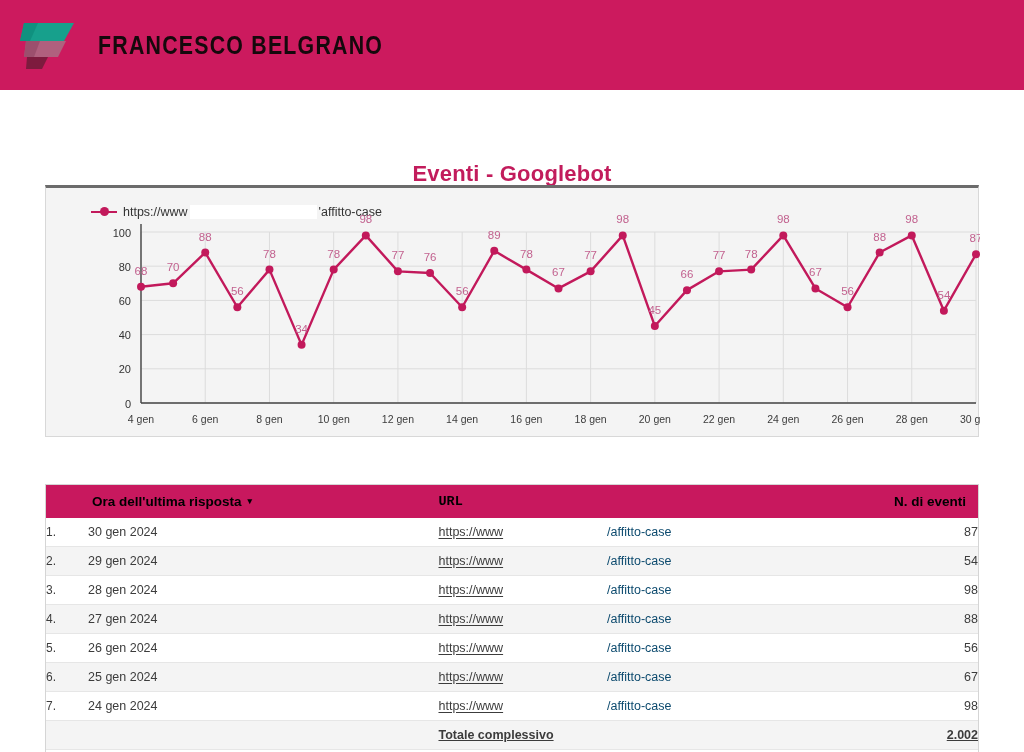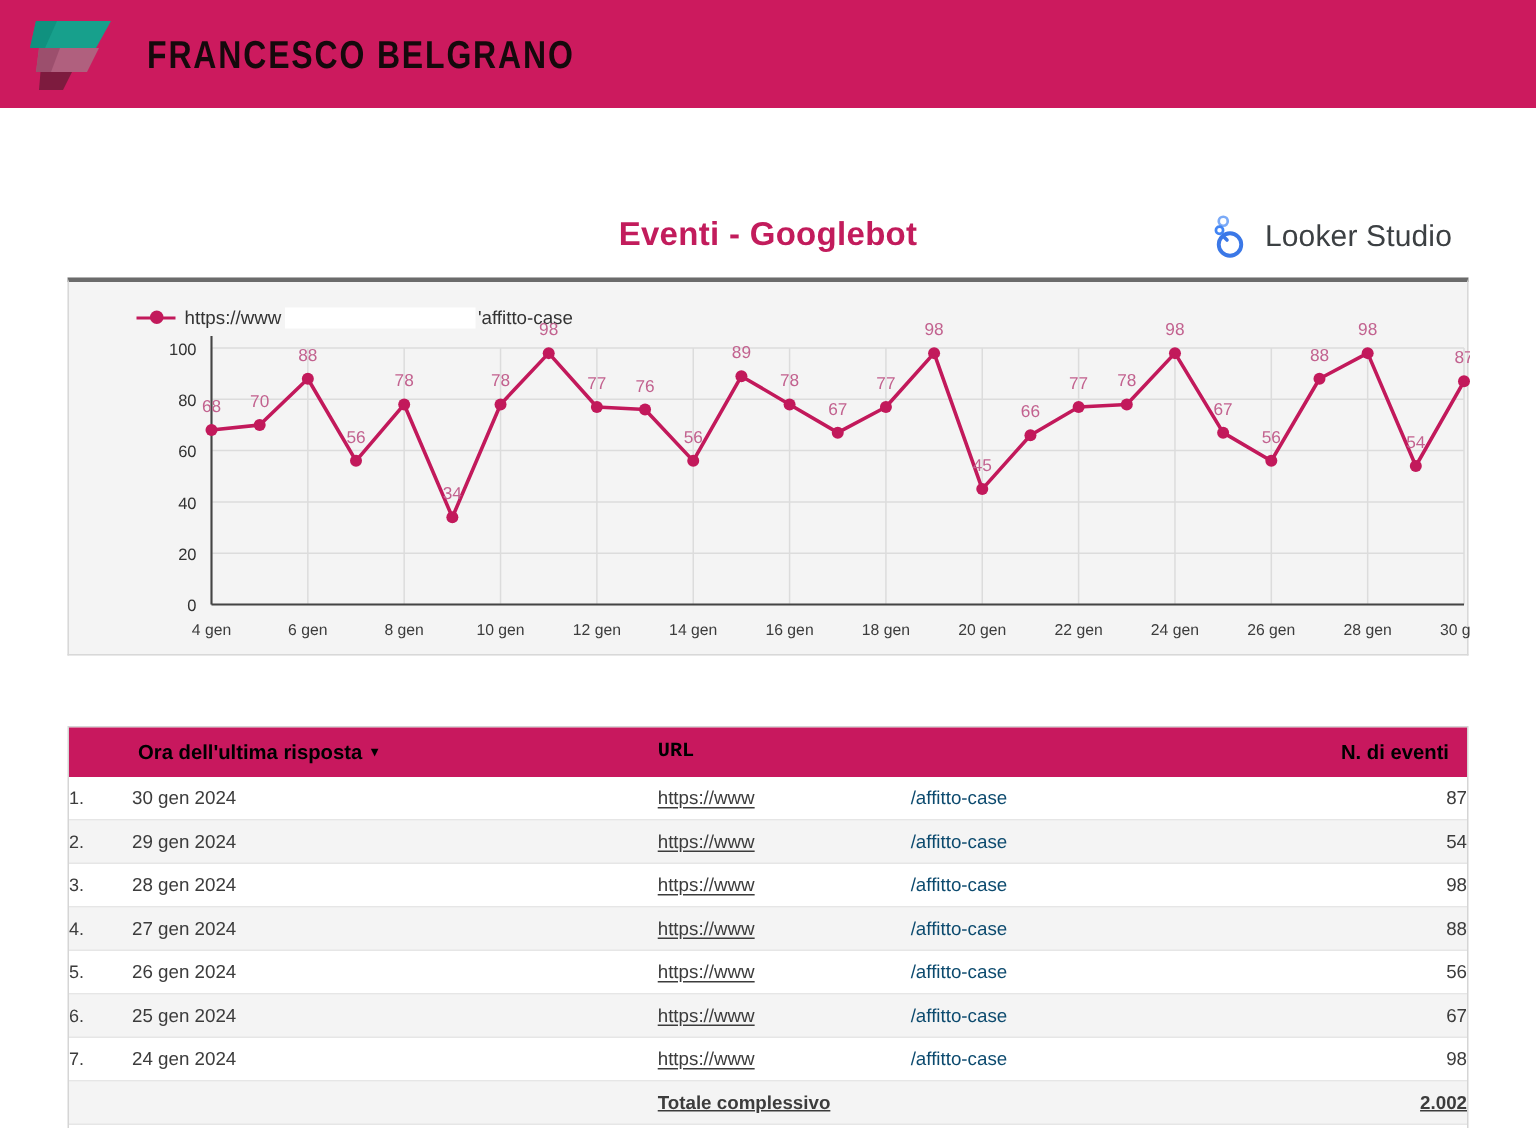--- a/index.html
+++ b/index.html
@@ -7,21 +7,21 @@
     margin: 0; padding: 0;
     width: 1024px; height: 752px;
     background: #ffffff;
     font-family: "Liberation Sans", sans-serif;
     overflow: hidden;
   }
 
   
   .brandbar {
     position: relative;
-    width: 1024px; height: 72px;
+    width: 1024px; height: 90px;
     background: #CC1A5E;
     display: flex; align-items: center;
   }
   .brand-logo {
     margin-left: 18px;
     width: 66px; height: 56px;
     position: relative; flex: 0 0 auto;
   }
   .brand-logo svg { display:block; }
   .brand-name {
@@ -165,29 +165,20 @@
       <path d="M8 24 L48 24 L40 40 L6 40 Z" fill="#B0607E"></path>
       <path d="M8 24 L22 24 L16 40 L6 40 Z" fill="#9A4E6C" opacity="0.9"></path>
       <path d="M9 40 L30 40 L24 52 L8 52 Z" fill="#7D1B3E"></path>
     </svg>
   </div>
   <div class="brand-name">FRANCESCO BELGRANO</div>
 </div>
 
 <div class="titlerow">
   <div class="page-title">Eventi - Googlebot</div>
-  <div class="looker">
-    <svg width="26" height="30" viewBox="0 0 26 30">
-      <circle cx="8.5" cy="4.5" r="3" fill="none" stroke="#7BAAF7" stroke-width="1.8"></circle>
-      <circle cx="6" cy="10.5" r="2.4" fill="none" stroke="#4285F4" stroke-width="1.8"></circle>
-      <circle cx="13" cy="20" r="7.5" fill="none" stroke="#3B78E7" stroke-width="2.6"></circle>
-      <path d="M8.5 14.5 L11 17" stroke="#3B78E7" stroke-width="2.4" stroke-linecap="round"></path>
-    </svg>
-    <span class="looker-label">Looker Studio</span>
-  </div>
 </div>
 
 <div class="chart-panel">
   <div class="legend">
     <span class="legend-marker"></span>
     <span>https://www</span>
     <span class="legend-redact"></span>
     <span>'affitto-case</span>
   </div>
   <svg class="chart-svg" id="chart-svg" width="934" height="249">

